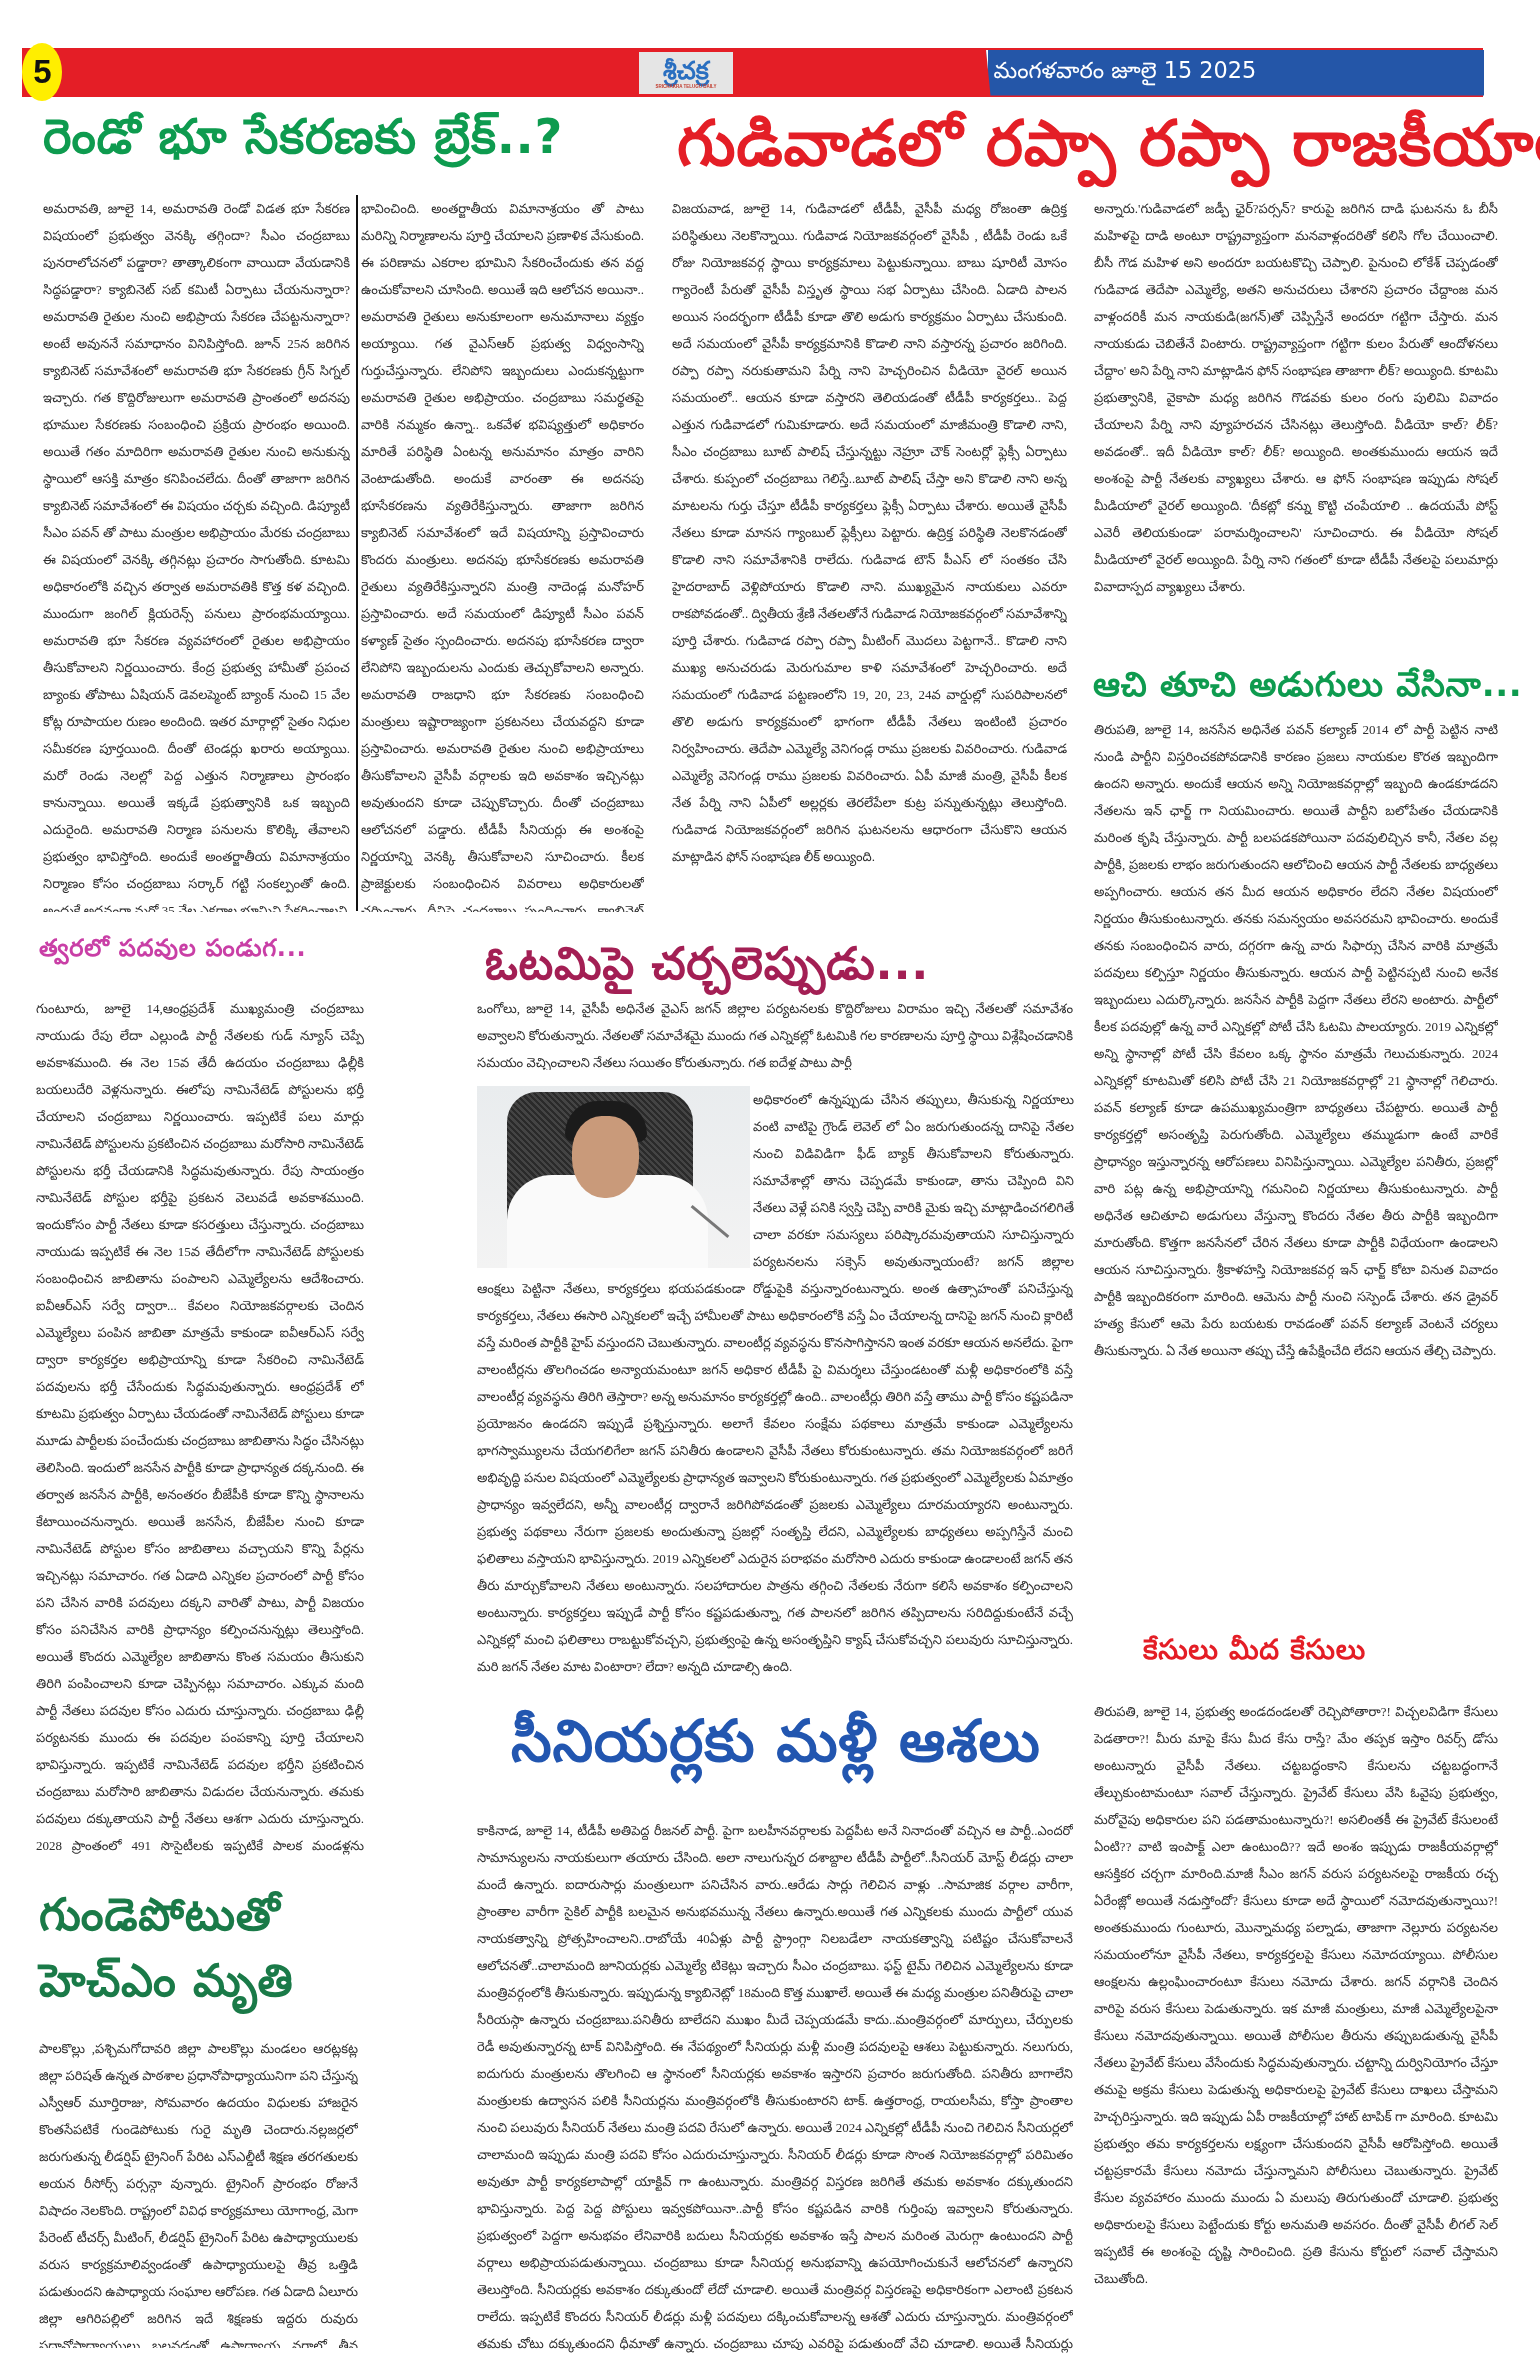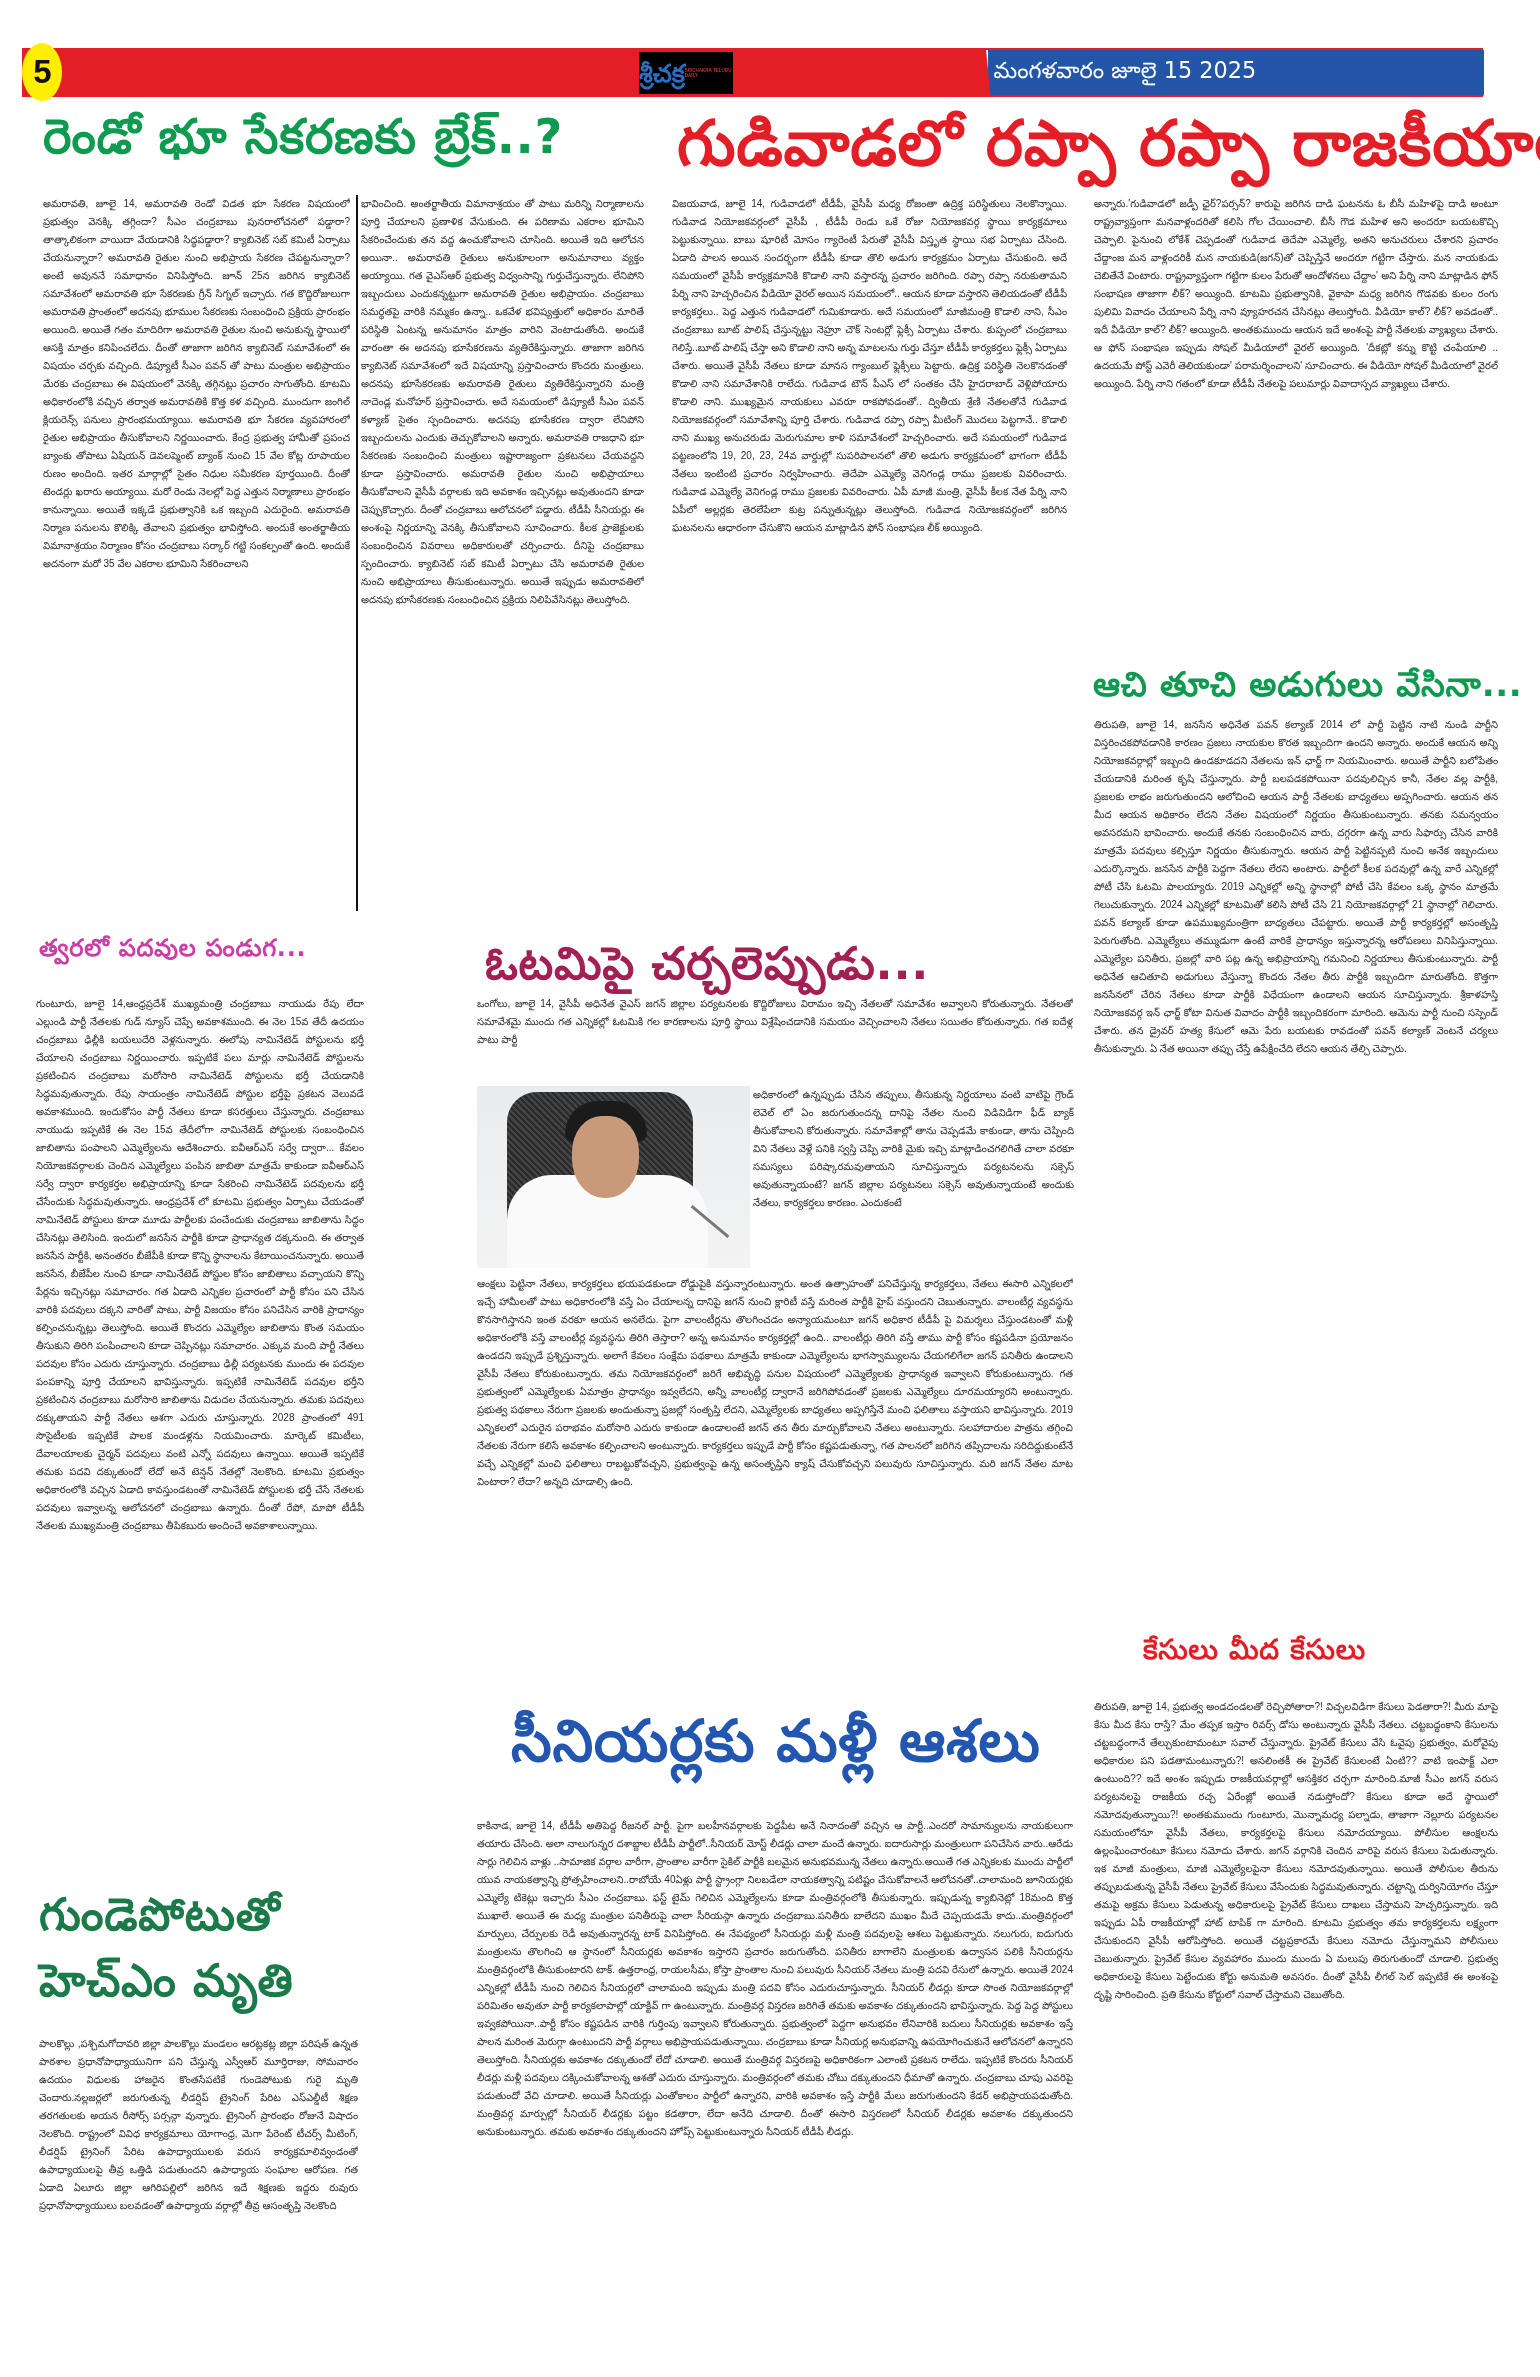--- a/index.html
+++ b/index.html
@@ -4,42 +4,42 @@
 <style>
   * { box-sizing: border-box; margin: 0; padding: 0; }
   html, body { width: 1541px; height: 2377px; background: #ffffff; overflow: hidden; }
   body { position: relative; font-family: "DejaVu Serif", serif; color: #222; }
 
   
   .masthead { position: absolute; left: 22.4px; top: 48px; width: 1461px; height: 49px; background: #e41e26; }
   .page-num { position: absolute; left: 22.4px; top: 43px; width: 40px; height: 58px; border-radius: 50%; background: #ffee00;
               font-family: "Liberation Sans", sans-serif; font-weight: 700; font-size: 33px; color: #111;
               display: flex; align-items: center; justify-content: center; z-index: 2; }
-  .logo { position: absolute; left: 639px; top: 52px; width: 94px; height: 42px; background: #000000; z-index: 2;
-          display: flex; flex-direction: row; align-items: center; justify-content: center; }
+  .logo { position: absolute; left: 639px; top: 52px; width: 94px; height: 42px; background: #e5e5e5; z-index: 2;
+          display: flex; flex-direction: column; align-items: center; justify-content: center; }
   .logo .mark { font-family: "DejaVu Sans", sans-serif; font-weight: 700; font-size: 25px; color: #2a6fc0; line-height: 27px; }
   .logo .sub { font-family: "Liberation Sans", sans-serif; font-size: 4.5px; color: #c0392b; font-weight: 700; }
   .date-box { position: absolute; left: 986px; top: 48px; width: 514px; height: 49px; z-index: 2; }
   .date-box .blue { position: absolute; left: 0; top: 1.5px; width: 498px; height: 46px; background: #2456a8;
                     clip-path: polygon(0 0, 100% 0, 100% 100%, 4.5px 100%); border-left: 2.2px solid #fff; }
   .date-text { position: absolute; left: 7.5px; top: 9px; font-family: "DejaVu Sans", sans-serif; font-weight: 400; font-size: 22.4px; color: #fff; white-space: nowrap; }
 
   
   .hl { position: absolute; font-family: "DejaVu Sans", sans-serif; font-weight: 900; white-space: nowrap; line-height: 1; letter-spacing: 0.7px; }
   .hl-1 { left: 43px; top: 112px; font-size: 48px; color: #0e9b4f; }
   .hl-2 { left: 677px; top: 112px; font-size: 63px; color: #e41e26; }
   .hl-3 { left: 39px; top: 936px; font-size: 24px; color: #c93fa6; }
   .hl-4 { left: 485px; top: 941px; font-size: 45px; color: #a31f54; }
   .hl-5 { left: 1093px; top: 667px; font-size: 34px; color: #0e9b4f; }
   .hl-6 { left: 1103px; top: 1636px; font-size: 28px; color: #e41e26; margin-left: 40px; }
   .hl-7 { left: 511px; top: 1712px; font-size: 58px; color: #2256b0; }
   .hl-8 { left: 39px; top: 1882px; font-size: 45px; color: #1a7a48; text-align: left; width: 432px; line-height: 66px; white-space: normal; }
 
   
-  .col { position: absolute; font-family: Liberation Sans, sans-serif; font-size: 10px; line-height: 18px; color: #2b2b2b; text-align: justify; overflow: hidden; }
+  .col { position: absolute; font-family: Liberation Serif, serif; font-size: 13px; line-height: 27px; color: #2b2b2b; text-align: justify; overflow: hidden; }
   .divider { position: absolute; background: #111; width: 1.5px; }
 
   
   .photo { position: absolute; left: 477px; top: 1086px; width: 273px; height: 182px; background: linear-gradient(180deg, #e9ecee 0%, #f3f3f3 100%); overflow: hidden; }
   .photo .chair { position: absolute; left: 30px; top: 6px; width: 186px; height: 179px; background: repeating-linear-gradient(45deg, #2a2a2a 0 2.2px, #444 2.2px 4.5px); border-radius: 30px 30px 0 0; }
   .photo .shirt { position: absolute; left: 30px; top: 89px; width: 201px; height: 112px; background: #fafafa; border-radius: 45px 45px 0 0; }
   .photo .face { position: absolute; left: 95px; top: 30px; width: 67px; height: 82px; background: #c99a7a; border-radius: 44% 44% 48% 48%; }
   .photo .hair { position: absolute; left: 88px; top: 15px; width: 82px; height: 41px; background: #1b1b1b; border-radius: 41px 41px 10.4px 10.4px; }
   .photo .mic { position: absolute; left: 209px; top: 134px; width: 48px; height: 3px; background: #777; transform: rotate(40deg); }
 </style>

